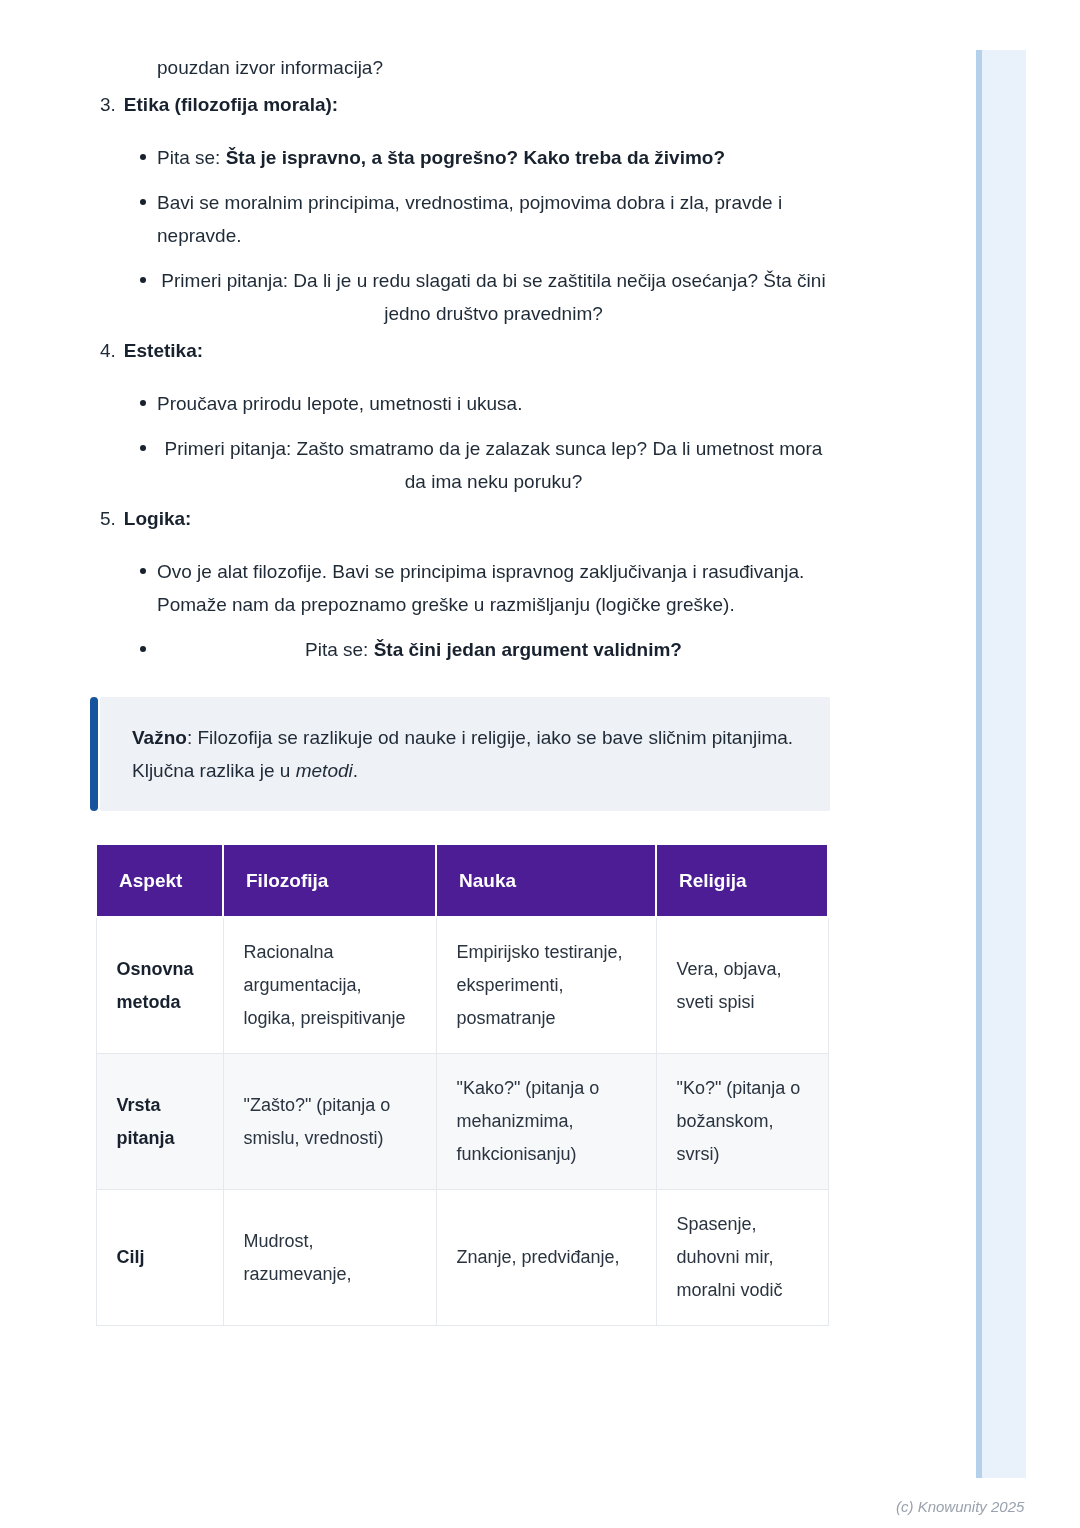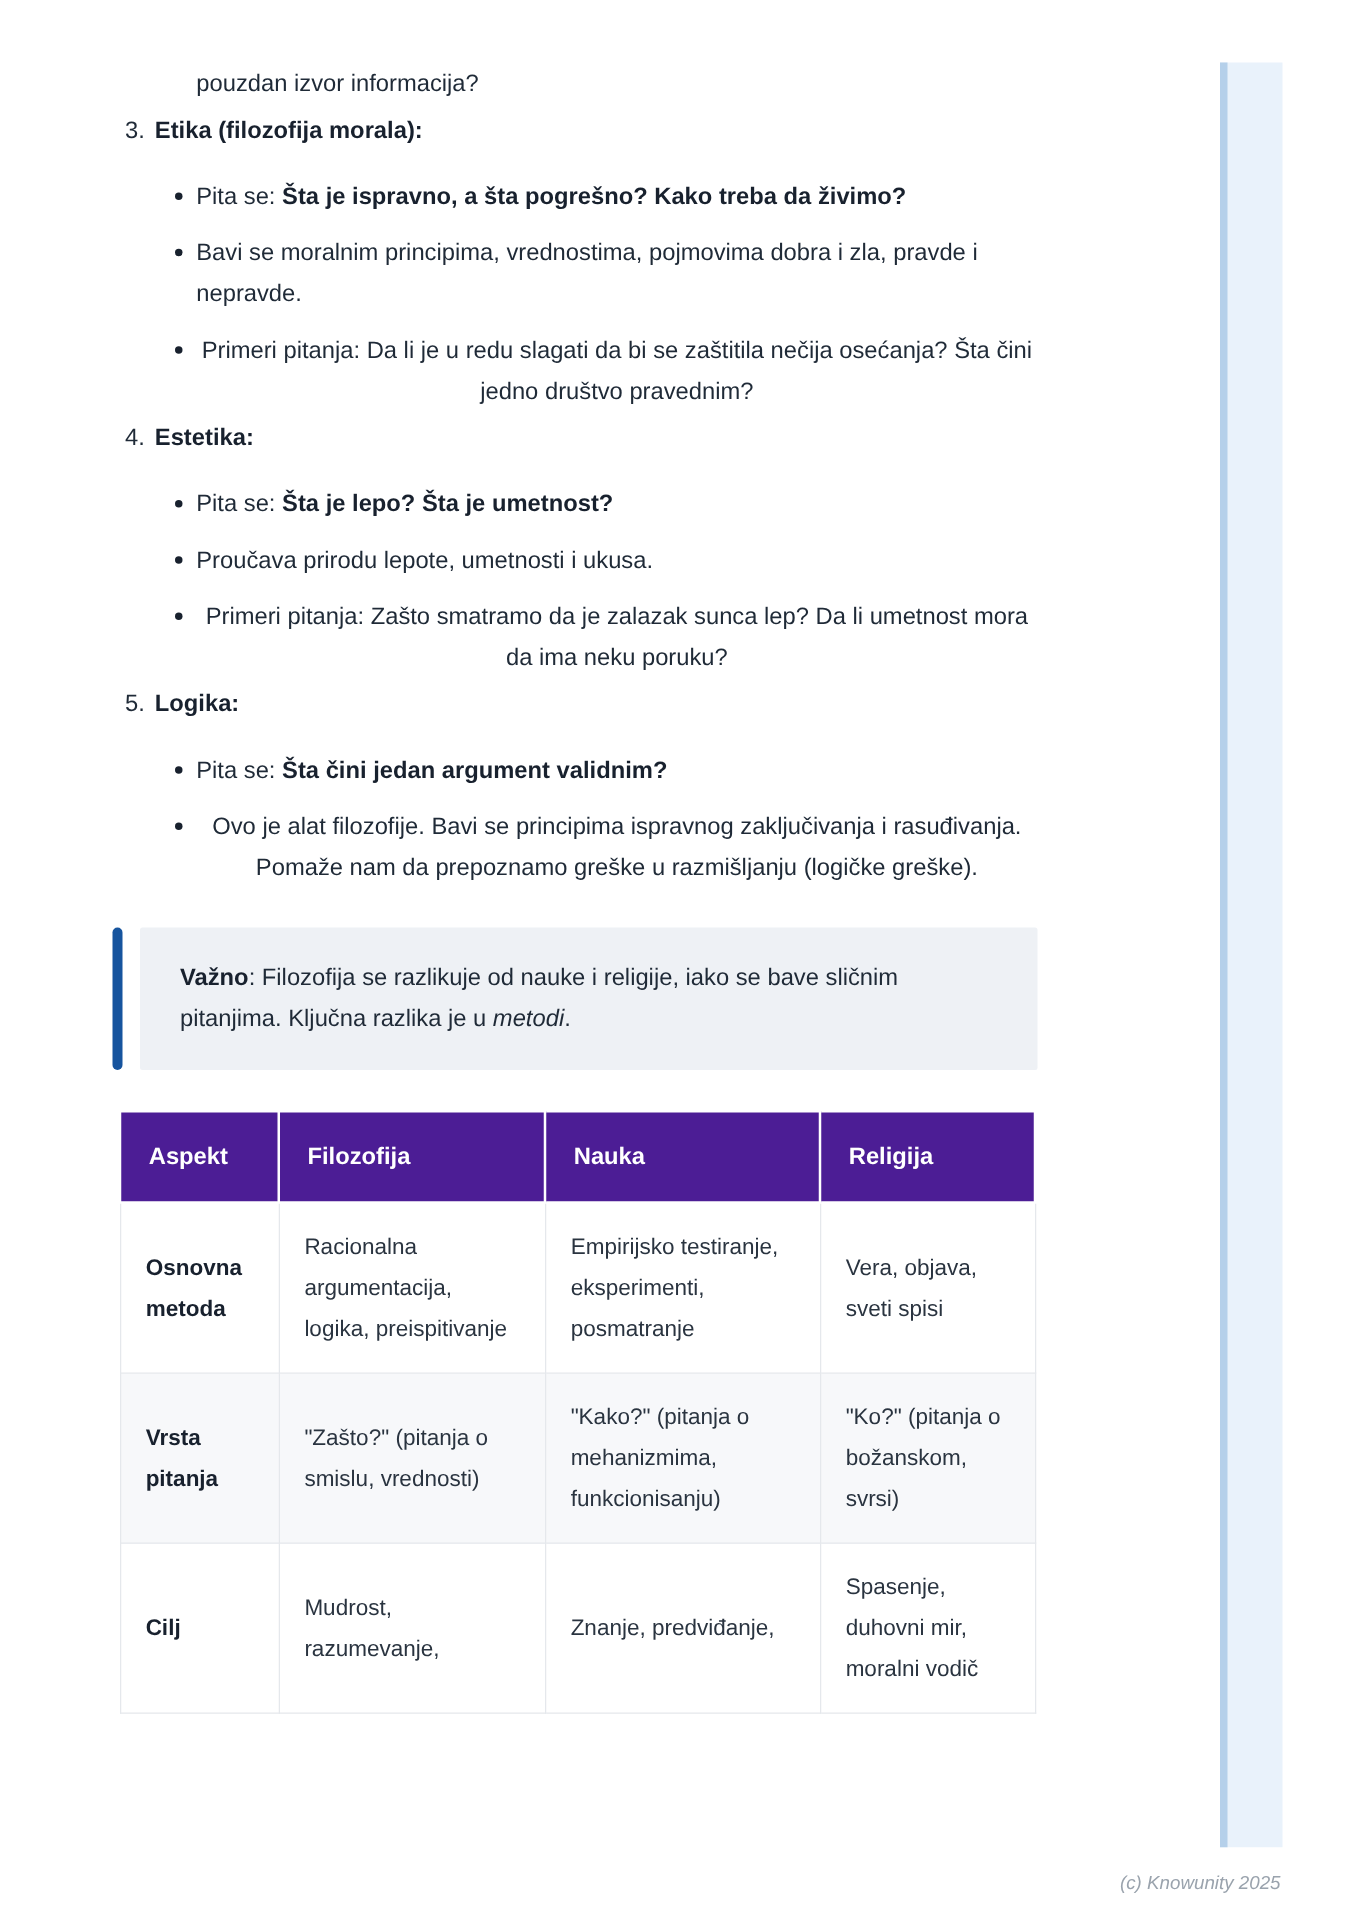--- a/index.html
+++ b/index.html
@@ -28,21 +28,21 @@
   .bullet-dot {
     position: absolute; left: 40px; top: 13px;
     width: 6px; height: 6px; border-radius: 50%;
     background: #18212e; display: inline-block;
   }
   .b { font-weight: 700; color: #18212e; }
 
   .callout { display: flex; margin: 31px 0 0 -10px; width: 740px; }
   .callout-bar { width: 8px; border-radius: 4px; background: #16549e; flex: 0 0 8px; }
   .callout-box {
-    flex: 1; background: #eef1f5; margin-left: 14px;
+    flex: 1; background: #eef1f5; margin-left: 2px;
     padding: 24px 32px; border-radius: 2px;
   }
   .callout-label { font-weight: 700; color: #18212e; }
   .em { font-style: italic; }
 
   table.compare {
     margin: 32px 0 0 -5px;
     border-collapse: collapse;
     table-layout: fixed;
     width: 732px;
@@ -111,45 +111,41 @@
         </div>
       </div>
 
       <div class="section">
         <div class="section-heading">
           <span class="section-number">4.</span><span class="section-title">Estetika:</span>
         </div>
         <div class="bullets">
           <div class="bullet">
             <span class="bullet-dot"></span>
-            <span>Pita se: </span><span class="b">Šta je lepo? Šta je umetnost?</span>
-          </div>
-          <div class="bullet">
-            <span class="bullet-dot"></span>
             <span>Proučava prirodu lepote, umetnosti i ukusa.</span><span class="b"></span>
           </div>
           <div class="bullet">
             <span class="bullet-dot"></span>
             <span>Primeri pitanja: Zašto smatramo da je zalazak sunca lep? Da li umetnost mora da ima neku poruku?</span><span class="b"></span>
           </div>
         </div>
       </div>
 
       <div class="section">
         <div class="section-heading">
           <span class="section-number">5.</span><span class="section-title">Logika:</span>
         </div>
         <div class="bullets">
           <div class="bullet">
             <span class="bullet-dot"></span>
-            <span>Pita se: </span><span class="b">Šta čini jedan argument validnim?</span>
+            <span>Ovo je alat filozofije. Bavi se principima ispravnog zaključivanja i rasuđivanja. Pomaže nam da prepoznamo greške u razmišljanju (logičke greške).</span><span class="b"></span>
           </div>
           <div class="bullet">
             <span class="bullet-dot"></span>
-            <span>Ovo je alat filozofije. Bavi se principima ispravnog zaključivanja i rasuđivanja. Pomaže nam da prepoznamo greške u razmišljanju (logičke greške).</span><span class="b"></span>
+            <span>Pita se: </span><span class="b">Šta čini jedan argument validnim?</span>
           </div>
         </div>
       </div>
 
       <div class="callout">
         <div class="callout-bar"></div>
         <div class="callout-box">
           <span class="callout-label">Važno</span><span>: Filozofija se razlikuje od nauke i religije, iako se bave sličnim pitanjima. Ključna razlika je u </span><span class="em">metodi</span><span>.</span>
         </div>
       </div>

